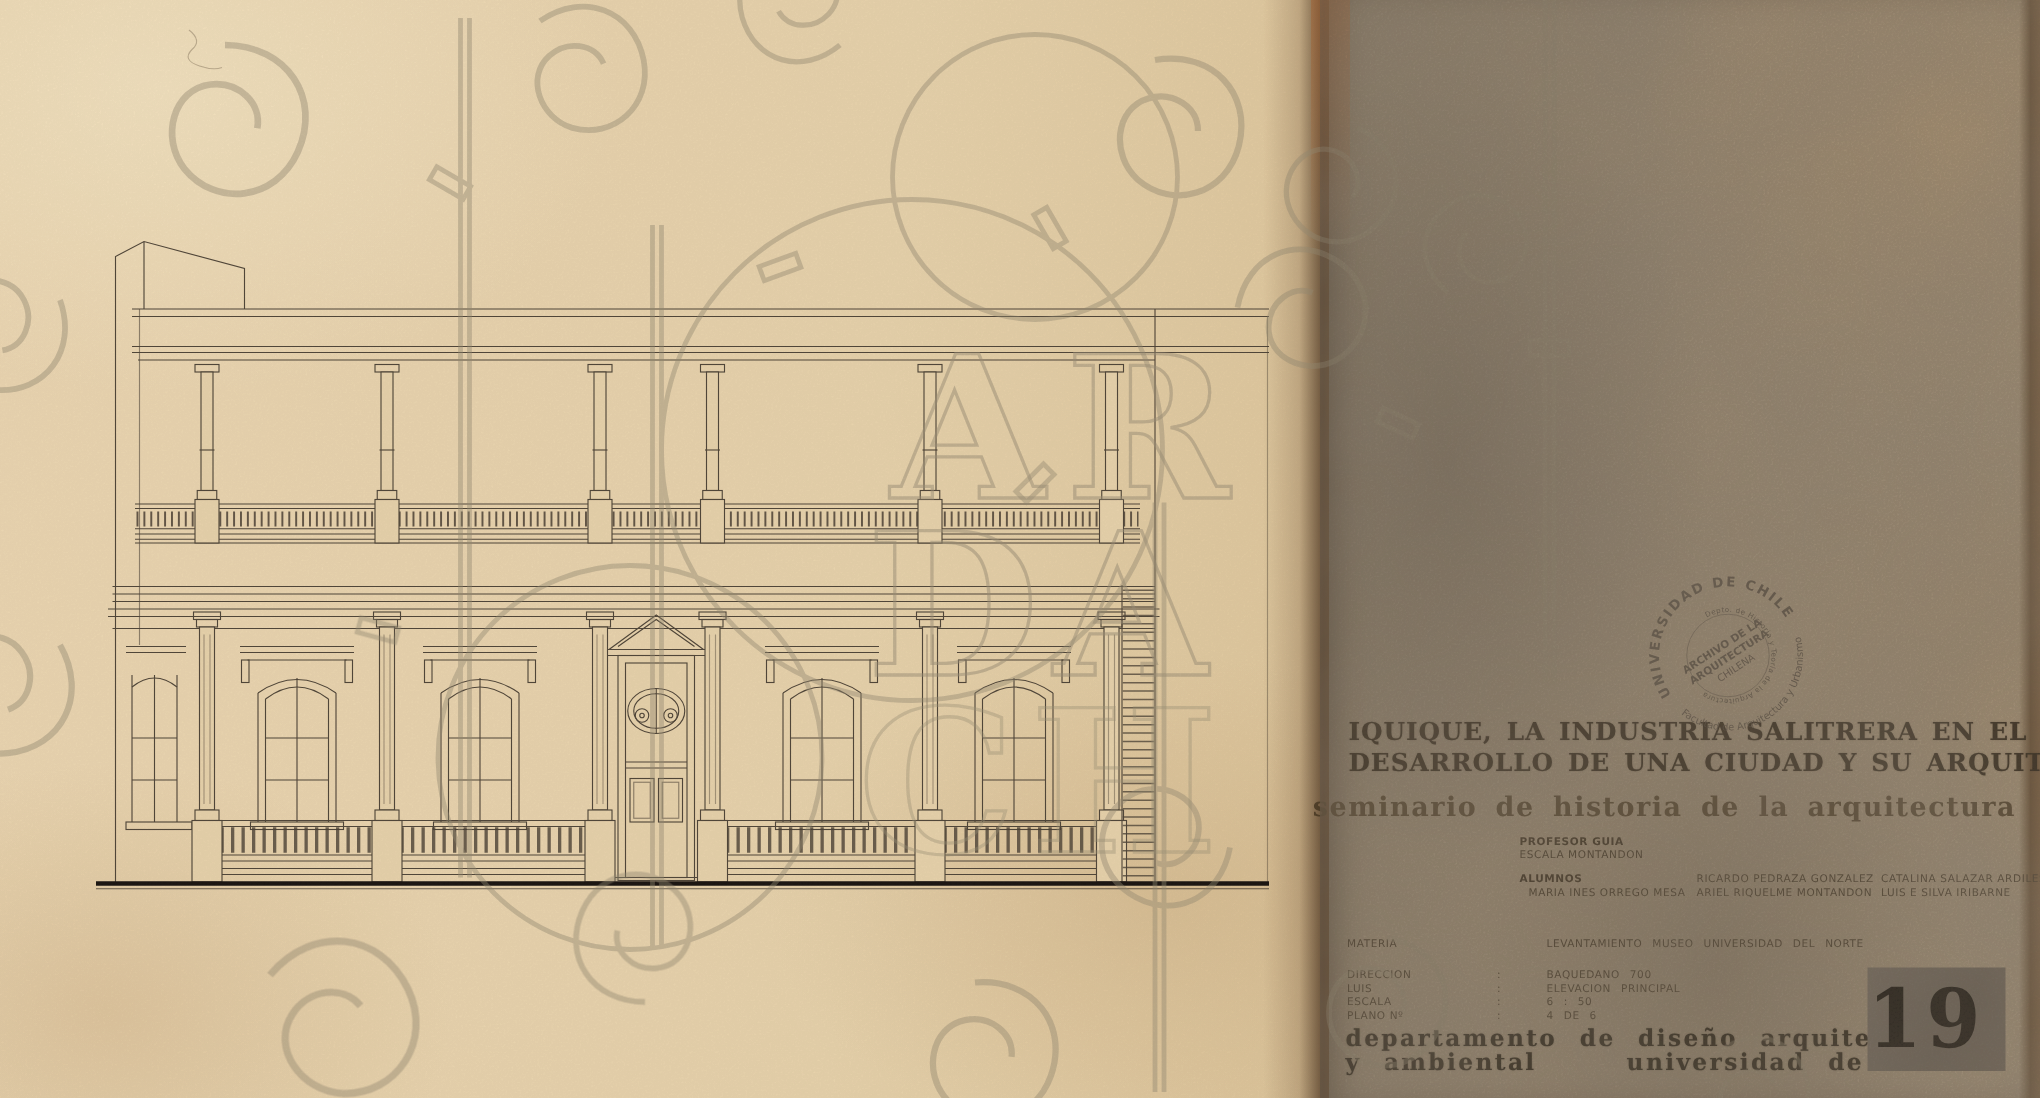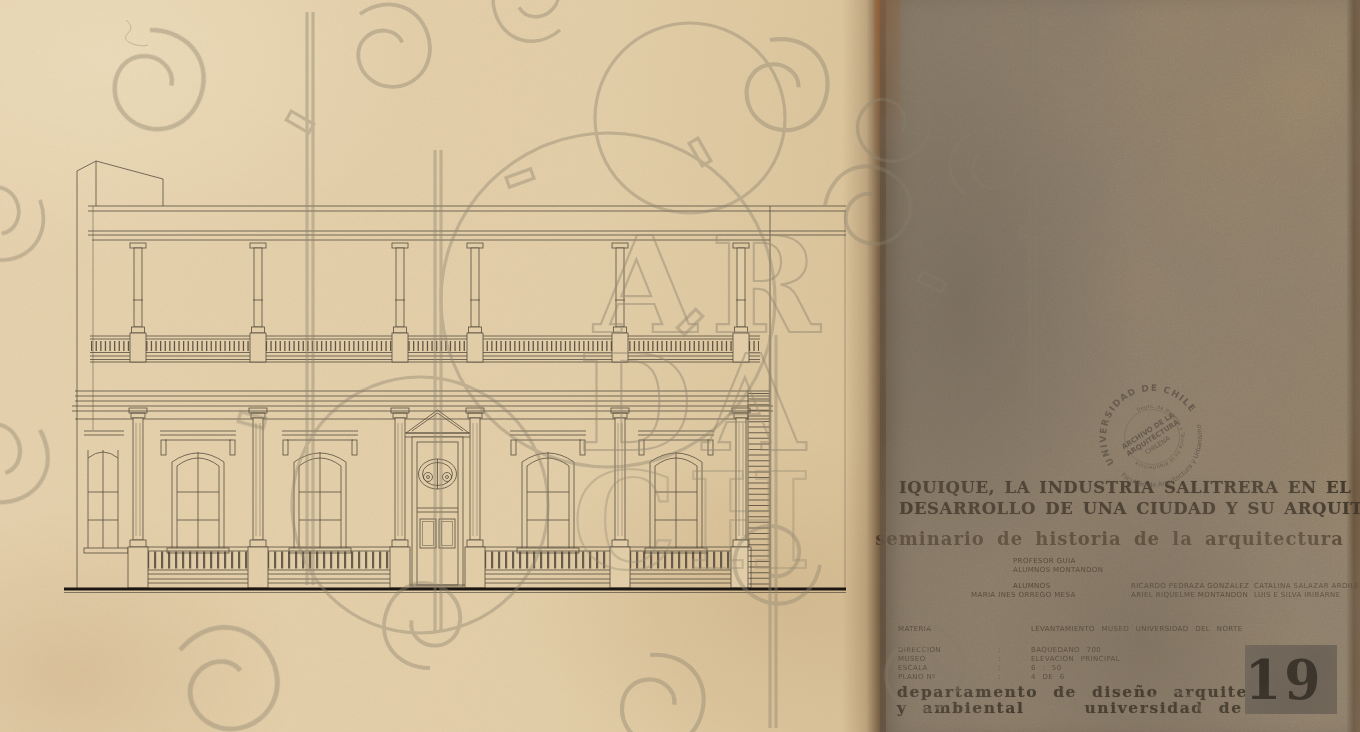--- a/index.html
+++ b/index.html
@@ -28,21 +28,21 @@
   svg.draw{position:absolute;left:0;top:0;z-index:3;}
   svg.wm{position:absolute;left:0;top:0;z-index:4;pointer-events:none;}
   svg.noise{position:absolute;left:0;top:0;z-index:5;pointer-events:none;}
   svg.stamp{position:absolute;left:1086px;top:371px;z-index:3;}
   .tb{position:absolute;z-index:3;color:#2b2114;}
   .title-line{left:899px;font-family:"DejaVu Serif",serif;font-weight:bold;font-size:16.5px;
     letter-spacing:.6px;word-spacing:3px;color:#2b2114;white-space:nowrap;text-shadow:0 0 1px rgba(43,33,20,.45);}
   .subtitle{right:16px;font-family:"DejaVu Serif",serif;font-weight:bold;font-size:18px;
     letter-spacing:1px;word-spacing:5px;color:#4a3a24;white-space:nowrap;opacity:.92;}
   .tiny{font-size:7px;letter-spacing:.4px;color:#443827;white-space:nowrap;}
-  .tiny.b{font-weight:normal;color:#3c3020;text-align:right;}
+  .tiny.b{font-weight:bold;color:#3c3020;text-align:right;}
   .inforow .lab{display:inline-block;width:100px;font-weight:normal;}
   .inforow .sep{display:inline-block;width:10px;}
   .inforow .val{word-spacing:4px;padding-left:23px;}
   .dept{left:897px;font-family:"DejaVu Serif",serif;font-weight:bold;font-size:15.5px;
     letter-spacing:1.6px;word-spacing:8px;color:#241d12;white-space:nowrap;text-shadow:0 0 1px rgba(36,29,18,.5);}
   .dept2{display:flex;gap:60px;}
   .numbox{position:absolute;left:1245px;top:645px;width:92px;height:69px;z-index:3;
     background:linear-gradient(120deg,#746b61,#685f55 60%,#6e6459);display:flex;align-items:center;justify-content:flex-start;}
   .numbox span{font-family:"DejaVu Serif",serif;font-weight:bold;font-size:52px;color:#0f0c08;
     letter-spacing:3px;transform:scaleY(1.04);}
@@ -221,37 +221,37 @@
       <line x1="64" y1="589" x2="846" y2="589" stroke-width="3"></line>
       <line x1="64" y1="592.5" x2="846" y2="592.5" stroke-width=".8" opacity=".6"></line>
     </g>
   </svg>
 
   <div class="tb title-line" style="top:478px">IQUIQUE, LA INDUSTRIA SALITRERA EN EL ORIGEN Y</div>
   <div class="tb title-line" style="top:499px">DESARROLLO DE UNA CIUDAD Y SU ARQUITECTURA</div>
   <div class="tb subtitle" style="top:528px">seminario de historia de la arquitectura</div>
 
   <div class="tb tiny b" style="left:1013px;top:557px">PROFESOR GUIA</div>
-  <div class="tb tiny" style="left:1013px;top:566px">ALUMNOS MONTANDON</div>
+  <div class="tb tiny" style="left:1013px;top:566px">ESCALA MONTANDON</div>
 
   <div class="tb tiny b" style="left:1013px;top:582px">ALUMNOS</div>
-  <div class="tb tiny" style="left:971px;top:591px">MARIA INES ORREGO MESA</div>
+  <div class="tb tiny" style="left:1019px;top:591px">MARIA INES ORREGO MESA</div>
   <div class="tb tiny" style="left:1131px;top:582px">RICARDO PEDRAZA GONZALEZ</div>
   <div class="tb tiny" style="left:1131px;top:591px">ARIEL RIQUELME MONTANDON</div>
   <div class="tb tiny" style="left:1254px;top:582px">CATALINA SALAZAR ARDILES</div>
   <div class="tb tiny" style="left:1254px;top:591px">LUIS E SILVA IRIBARNE</div>
 
   <div class="tb tiny inforow" style="left:898px;top:625px">
     <span class="lab">MATERIA</span><span class="sep"></span><span class="val">LEVANTAMIENTO MUSEO UNIVERSIDAD DEL NORTE</span>
   </div>
   <div class="tb tiny inforow" style="left:898px;top:646px">
     <span class="lab">DIRECCION</span><span class="sep">:</span><span class="val">BAQUEDANO 700</span>
   </div>
   <div class="tb tiny inforow" style="left:898px;top:655px">
-    <span class="lab">MUSEO</span><span class="sep">:</span><span class="val">ELEVACION PRINCIPAL</span>
+    <span class="lab">LUIS</span><span class="sep">:</span><span class="val">ELEVACION PRINCIPAL</span>
   </div>
   <div class="tb tiny inforow" style="left:898px;top:664px">
     <span class="lab">ESCALA</span><span class="sep">:</span><span class="val">6 : 50</span>
   </div>
   <div class="tb tiny inforow" style="left:898px;top:673px">
     <span class="lab">PLANO Nº</span><span class="sep">:</span><span class="val">4 DE 6</span>
   </div>
 
   <div class="tb dept" style="top:682px">departamento de diseño arquitectónico</div>
   <div class="tb dept dept2" style="top:698px">

